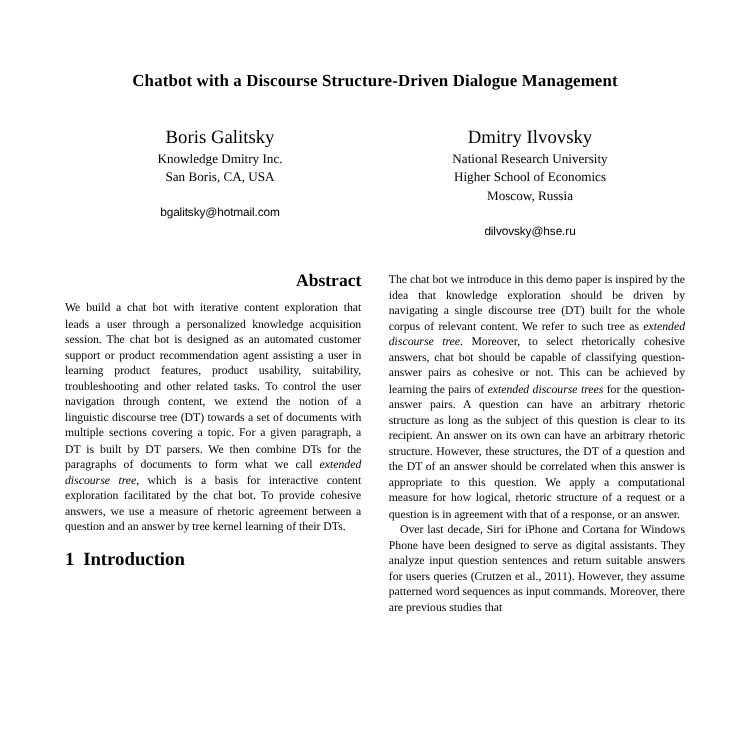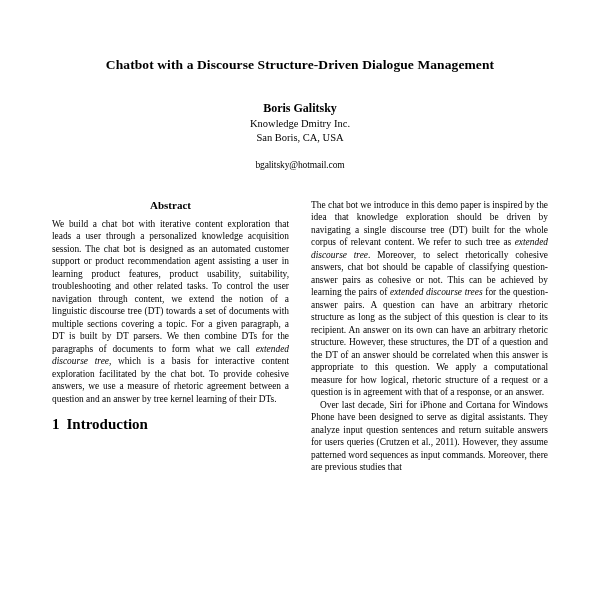--- a/index.html
+++ b/index.html
@@ -32,44 +32,44 @@
   .authors {
     display: flex;
     margin: 26px 0 0 0;
   }
   .author-block {
     flex: 1 1 50%;
     text-align: center;
     line-height: 1.42;
   }
   .author-name {
-    font-size: 12px;
-    font-weight: bold;
+    font-size: 15px;
+    font-weight: normal;
   }
   .author-aff {
     font-size: 10.5px;
   }
   .author-email {
-    font-family: Liberation Serif, serif;
+    font-family: Liberation Sans, sans-serif;
     font-size: 9.5px;
     margin-top: 13px;
     letter-spacing: -0.1px;
   }
   .columns {
     display: flex;
     margin-top: 26px;
     gap: 22px;
   }
   .col {
     width: 237px;
     flex: 0 0 237px;
   }
   .section-head {
-    text-align: center;
-    font-size: 11px;
+    text-align: right;
+    font-size: 14px;
     font-weight: bold;
     margin: 0 0 7px 0;
   }
   .numbered-head {
     font-size: 15px;
     font-weight: bold;
     margin: 11px 0 5px 0;
   }
   .numbered-head .num {
     margin-right: 7px;
@@ -99,20 +99,27 @@
 
   <h1 class="paper-title">Chatbot with a Discourse Structure-Driven Dialogue Management</h1>
 
   <div class="authors">
     <div class="author-block">
       <div class="author-name">Boris Galitsky</div>
       <div class="author-aff">Knowledge Dmitry Inc.</div>
       <div class="author-aff">San Boris, CA, USA</div>
       <div class="author-email">bgalitsky@hotmail.com</div>
     </div>
+    <div class="author-block">
+      <div class="author-name">Dmitry Ilvovsky</div>
+      <div class="author-aff">National Research University</div>
+      <div class="author-aff">Higher School of Economics</div>
+      <div class="author-aff">Moscow, Russia</div>
+      <div class="author-email">dilvovsky@hse.ru</div>
+    </div>
   </div>
 
   <div class="columns">
 
     <div class="col">
       <div class="section-head">Abstract</div>
       <p class="body-text abstract-body">We build a chat bot with iterative content exploration that leads a user through a personalized knowledge acquisition session. The chat bot is designed as an automated customer support or product recommendation agent assisting a user in learning product features, product usability, suitability, troubleshooting and other related tasks. To control the user navigation through content, we extend the notion of a linguistic discourse tree (DT) towards a set of documents with multiple sections covering a topic. For a given paragraph, a DT is built by DT parsers. We then combine DTs for the paragraphs of documents to form what we call <span class="it">extended discourse tree</span>, which is a basis for interactive content exploration facilitated by the chat bot. To provide cohesive answers, we use a measure of rhetoric agreement between a question and an answer by tree kernel learning of their DTs.</p>
 
       <div class="numbered-head">
         <span class="num">1</span><span>Introduction</span>

